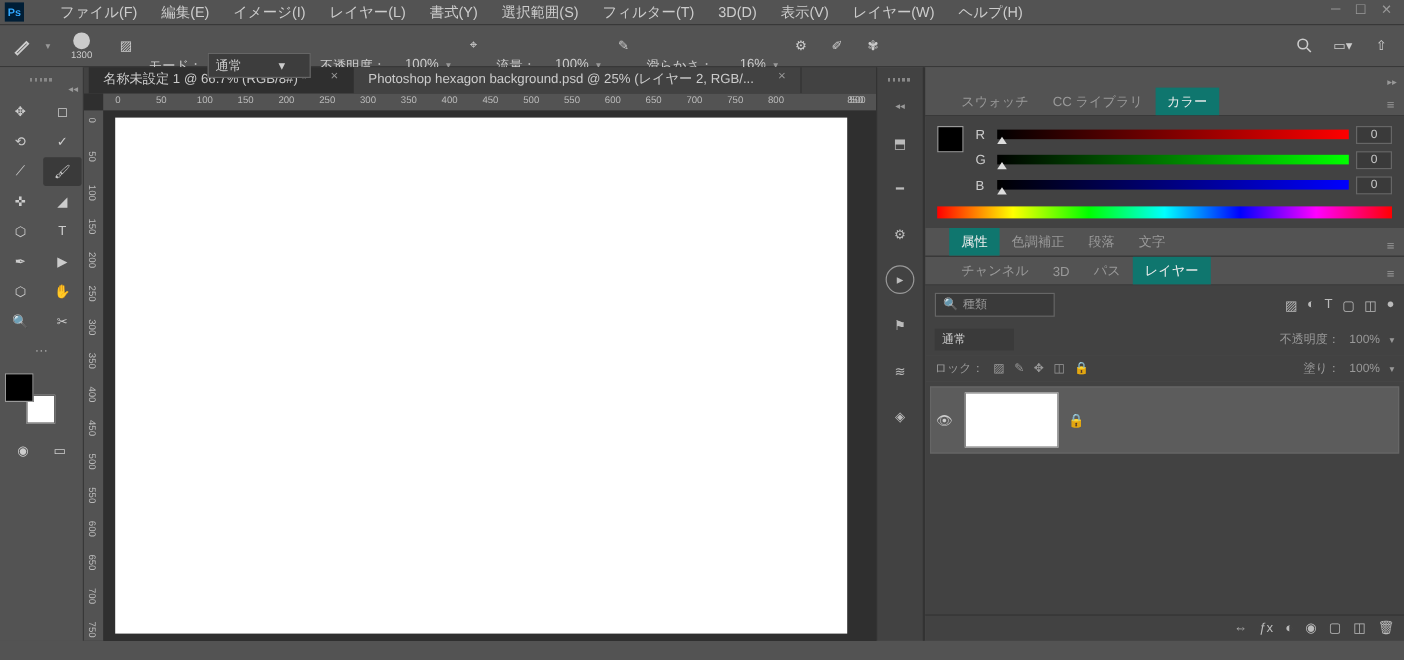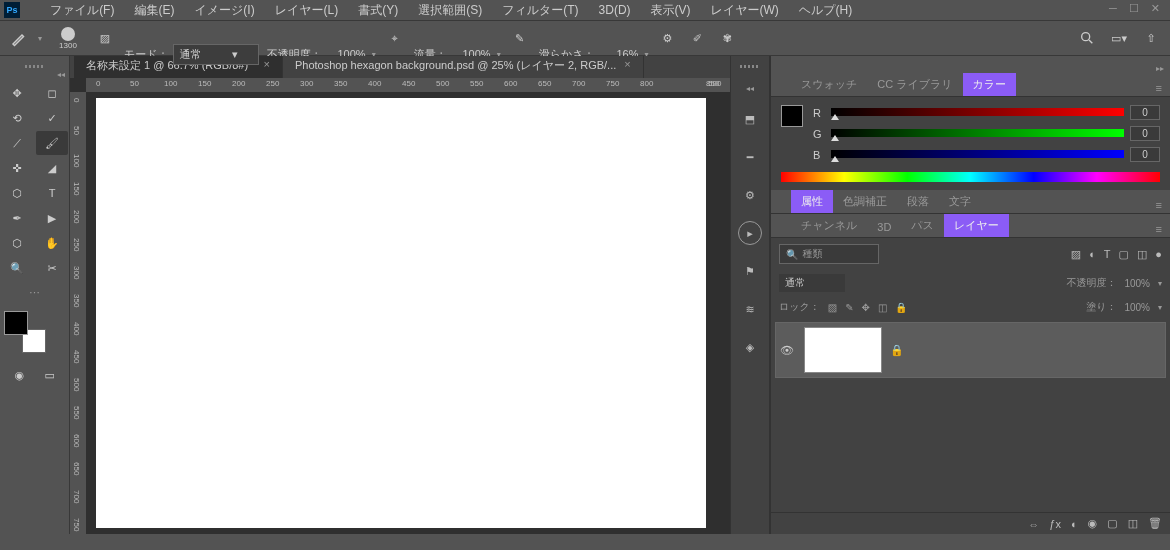--- a/index.html
+++ b/index.html
@@ -22,39 +22,39 @@
 .tool-handle { height: 8px; display: flex; justify-content: center; align-items: center; }
 .tool-handle::before { content: ''; width: 20px; height: 3px; background: repeating-linear-gradient(90deg, #888 0 2px, transparent 2px 4px); }
 .tool-grid { display: grid; grid-template-columns: 34px 34px; gap: 1px; padding: 2px 1px; }
 .tool { width: 32px; height: 24px; display: flex; align-items: center; justify-content: center; color: #ccc; cursor: pointer; border-radius: 2px; }
 .tool.active { background: #3a3a3a; }
 .swatches-fg-bg { position: relative; width: 42px; height: 42px; margin: 8px 4px; }
 .sw-fg { position: absolute; width: 24px; height: 24px; background: #000; border: 1px solid #999; top: 0; left: 0; z-index: 2; }
 .sw-bg { position: absolute; width: 24px; height: 24px; background: #fff; border: 1px solid #666; bottom: 0; right: 0; }
 .canvas-area { flex: 1; background: #2f2f2f; display: flex; flex-direction: column; }
 .doc-tabs { height: 26px; background: #424242; display: flex; align-items: flex-end; padding-left: 4px; overflow: hidden; }
-.doc-tab { padding: 5px 12px; font-size: 11px; color: #ccc; display: flex; align-items: flex-start; gap: 8px; border-right: 1px solid #333; cursor: pointer; }
+.doc-tab { padding: 5px 12px; font-size: 11px; color: #ccc; display: flex; align-items: flex-start; gap: 20px; border-right: 1px solid #333; cursor: pointer; }
 .doc-tab.active { background: #2f2f2f; }
 .tab-close { color: #999; cursor: pointer; }
 .ruler-h { height: 16px; background: #535353; display: flex; position: relative; margin-left: 16px; overflow: hidden; font-size: 8px; color: #bbb; }
 .ruler-h span { position: absolute; top: 1px; }
 .canvas-wrap { flex: 1; display: flex; }
 .ruler-v { width: 16px; background: #535353; position: relative; font-size: 8px; color: #bbb; overflow: hidden; }
 .ruler-v span { position: absolute; left: 2px; writing-mode: vertical-rl; }
 .canvas-bg { flex: 1; background: #2f2f2f; display: flex; align-items: flex-start; justify-content: flex-start; padding: 6px 10px; overflow: hidden; }
 .canvas { width: 610px; height: 430px; background: #fff; }
 .status { height: 16px; background: #535353; display: flex; align-items: center; font-size: 10px; color: #ccc; padding-left: 10px; gap: 20px; border-top: 1px solid #383838; }
 .mid-dock { width: 40px; background: #424242; border-left: 1px solid #333; border-right: 1px solid #333; display: flex; flex-direction: column; align-items: center; padding-top: 6px; gap: 14px; }
 .mid-icon { width: 24px; height: 24px; display: flex; align-items: center; justify-content: center; color: #bbb; cursor: pointer; }
 .mid-icon.round { border: 1px solid #999; border-radius: 50%; }
 .panels { width: 400px; background: #535353; border-left: 1px solid #333; display: flex; flex-direction: column; }
 .panel-handle { height: 8px; display: flex; justify-content: center; }
 .panel-tabs { height: 24px; display: flex; align-items: flex-end; border-bottom: 1px solid #333; padding-left: 20px; }
 .ptab { padding: 4px 10px; font-size: 11px; color: #999; cursor: pointer; }
-.ptab.active { background: #8b5cf6; color: #eee; }
+.ptab.active { background: #0f766e; color: #eee; }
 .pmenu { margin-left: auto; padding: 2px 8px; color: #999; }
 .color-panel { background: #424242; padding: 8px 10px; }
 .color-row { display: flex; align-items: center; gap: 6px; margin-bottom: 6px; }
 .c-swatch { width: 22px; height: 22px; background: #000; border: 1px solid #999; }
 .slider-label { width: 12px; color: #ccc; font-size: 11px; }
 .slider-track { flex: 1; height: 10px; position: relative; }
 .gradient-r { background: linear-gradient(90deg, #000, #f00); height: 8px; }
 .gradient-g { background: linear-gradient(90deg, #000, #0f0); height: 8px; }
 .gradient-b { background: linear-gradient(90deg, #000, #00f); height: 8px; }
 .slider-thumb { position: absolute; left: 0; top: 6px; width: 0; height: 0; border-left: 4px solid transparent; border-right: 4px solid transparent; border-bottom: 6px solid #ddd; }

